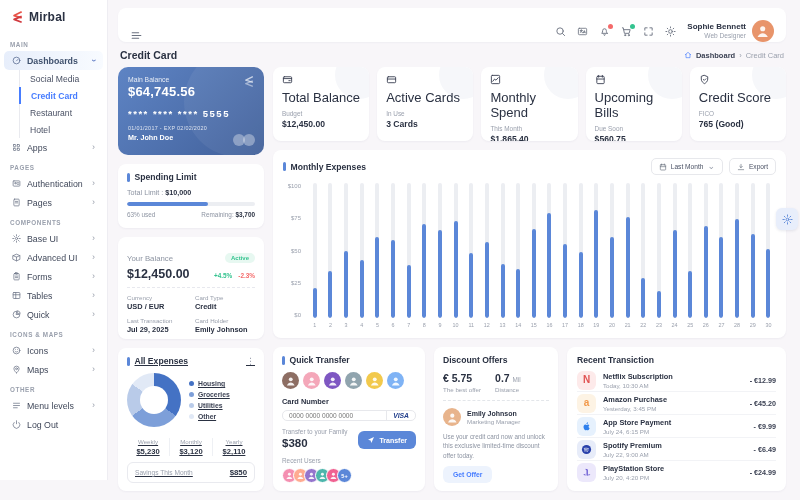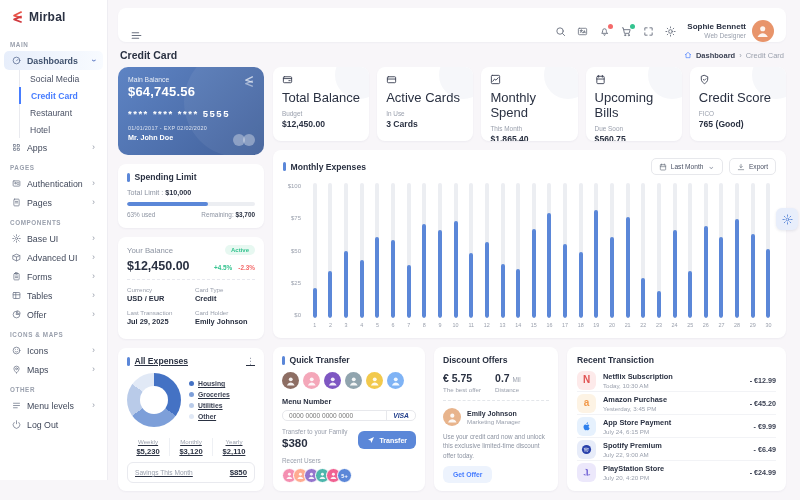--- a/index.html
+++ b/index.html
@@ -73,21 +73,21 @@
   .spend { height:64px; padding:8px 9px; flex:none; }
   .sp-total { font-size:7.2px; color:#8d94a2; margin-top:6px; }
   .sp-total b { color:#2a3142; }
   .progress { height:4px; background:#eceef2; border-radius:3px; margin-top:5px; overflow:hidden; }
   .progress i { display:block; height:100%; background:#5b87d8; border-radius:3px; }
   .sp-foot { display:flex; justify-content:space-between; font-size:6.4px; color:#8d94a2; margin-top:5px; }
   .sp-foot b { color:#2a3142; }
 
   
   .bal { height:102px; padding:8px 9px; flex:none; }
-  .bal-head { display:flex; justify-content:space-between; align-items:center; }
+  .bal-head { display:flex; justify-content:space-between; align-items:center;margin-top:8px; }
   .bal-title { font-size:7.8px; color:#8d94a2; }
   .badge { font-size:6px; font-weight:bold; color:#34c38f; background:#e7f8f1; border-radius:7px; padding:2px 6px; }
   .bal-row { display:flex; align-items:baseline; gap:6px; margin-top:4px; border-bottom:1px dashed #e7e8ee; padding-bottom:6px; }
   .bal-amount { font-size:12.5px; font-weight:bold; }
   .pct-up { font-size:6.4px; color:#34c38f; font-weight:bold; margin-left:auto; }
   .pct-down { font-size:6.4px; color:#f46a6a; font-weight:bold; }
   .bal-grid { display:grid; grid-template-columns:1fr 1fr; gap:6px 8px; margin-top:6px; }
   .bg-lbl { font-size:6.2px; color:#9aa0ad; }
   .bg-val { font-size:7.4px; font-weight:bold; margin-top:1px; }
 
@@ -292,21 +292,21 @@
           <span class="nav-lbl">Tables</span>
           <span class="chev">›</span>
         </div>
         <div class="nav-item">
           <span class="icn">
             <svg viewBox="0 0 24 24" fill="none" stroke="currentColor" stroke-width="2" stroke-linecap="round" stroke-linejoin="round">
               <path d="M12 3a9 9 0 1 0 9 9h-9z"></path>
               <path d="M15 2a8 8 0 0 1 7 7h-7z"></path>
             </svg>
           </span>
-          <span class="nav-lbl">Offer</span>
+          <span class="nav-lbl">Quick</span>
           <span class="chev">›</span>
         </div>
         <div class="sec-label">ICONS &amp; MAPS</div>
         <div class="nav-item">
           <span class="icn">
             <svg viewBox="0 0 24 24" fill="none" stroke="currentColor" stroke-width="2" stroke-linecap="round" stroke-linejoin="round">
               <circle cx="12" cy="12" r="9"></circle>
               <path d="M8 14s1.5 2 4 2 4-2 4-2M9 9h.01M15 9h.01"></path>
             </svg>
           </span>
@@ -848,21 +848,21 @@
                     <path d="M4 22c1.5-4.2 5-6.2 8-6.2s6.5 2 8 6.2z" fill="#fff" opacity=".9"></path>
                   </svg>
                 </div>
                 <div class="c-av" style="background:#7fb3f5">
                   <svg viewBox="0 0 24 24">
                     <circle cx="12" cy="9" r="4" fill="#fff" opacity=".9"></circle>
                     <path d="M4 22c1.5-4.2 5-6.2 8-6.2s6.5 2 8 6.2z" fill="#fff" opacity=".9"></path>
                   </svg>
                 </div>
               </div>
-            <div class="qt-cn-lbl">Menu Number</div>
+            <div class="qt-cn-lbl">Card Number</div>
             <div class="qt-input">
               <input type="text" placeholder="0000 0000 0000 0000" style="">
               <span class="visa">VISA</span>
             </div>
             <div class="qt-mid">
               <div>
                 <div class="qt-t-lbl">Transfer to your Family</div>
                 <div class="qt-amt">$380</div>
               </div>
               <button class="transfer-btn">

